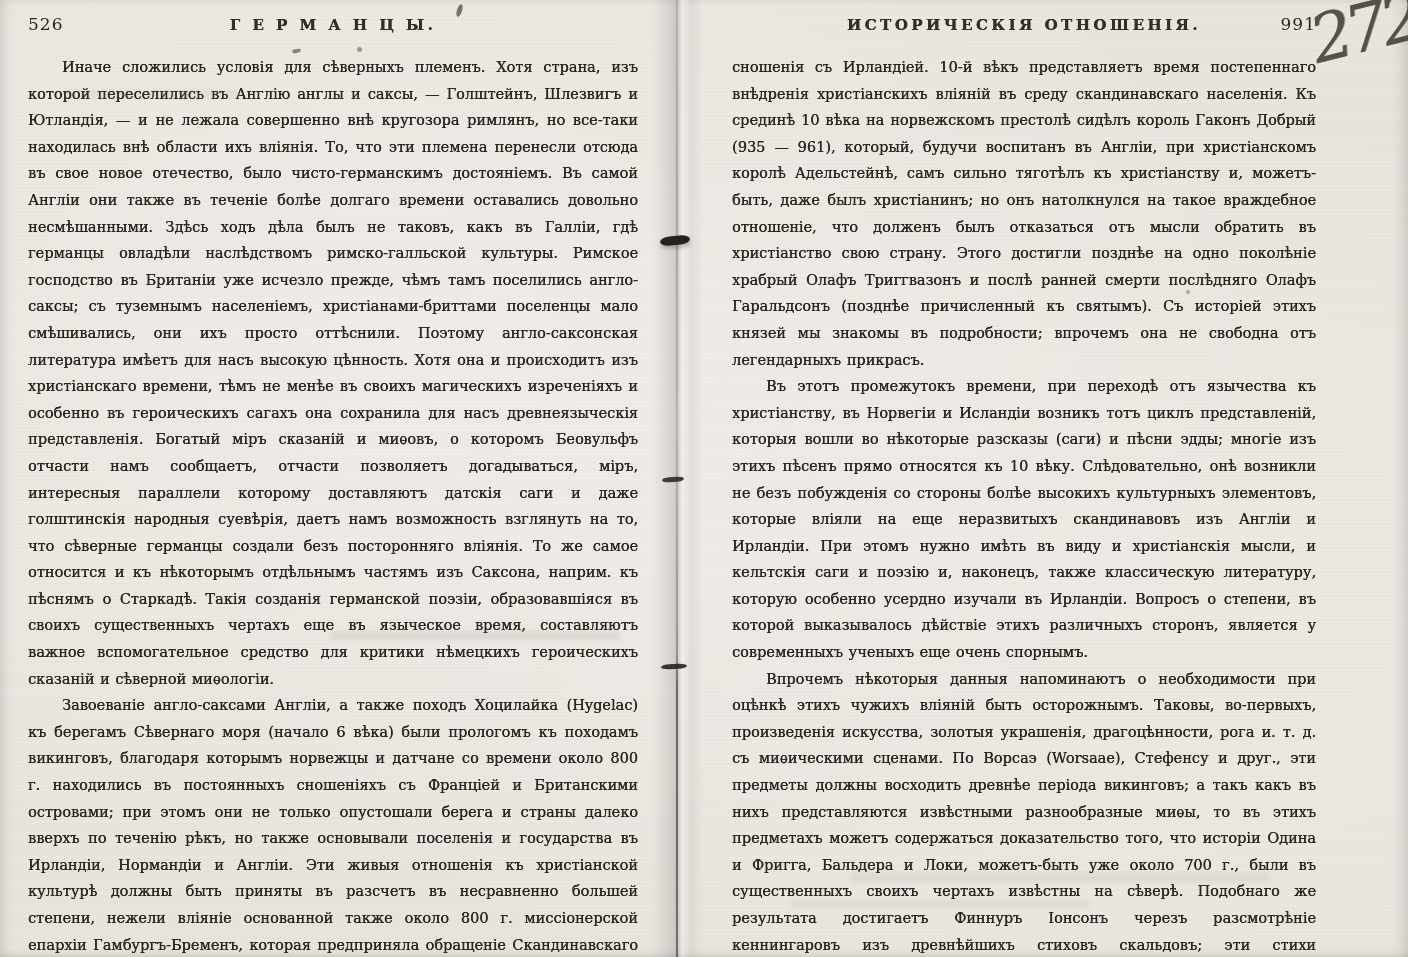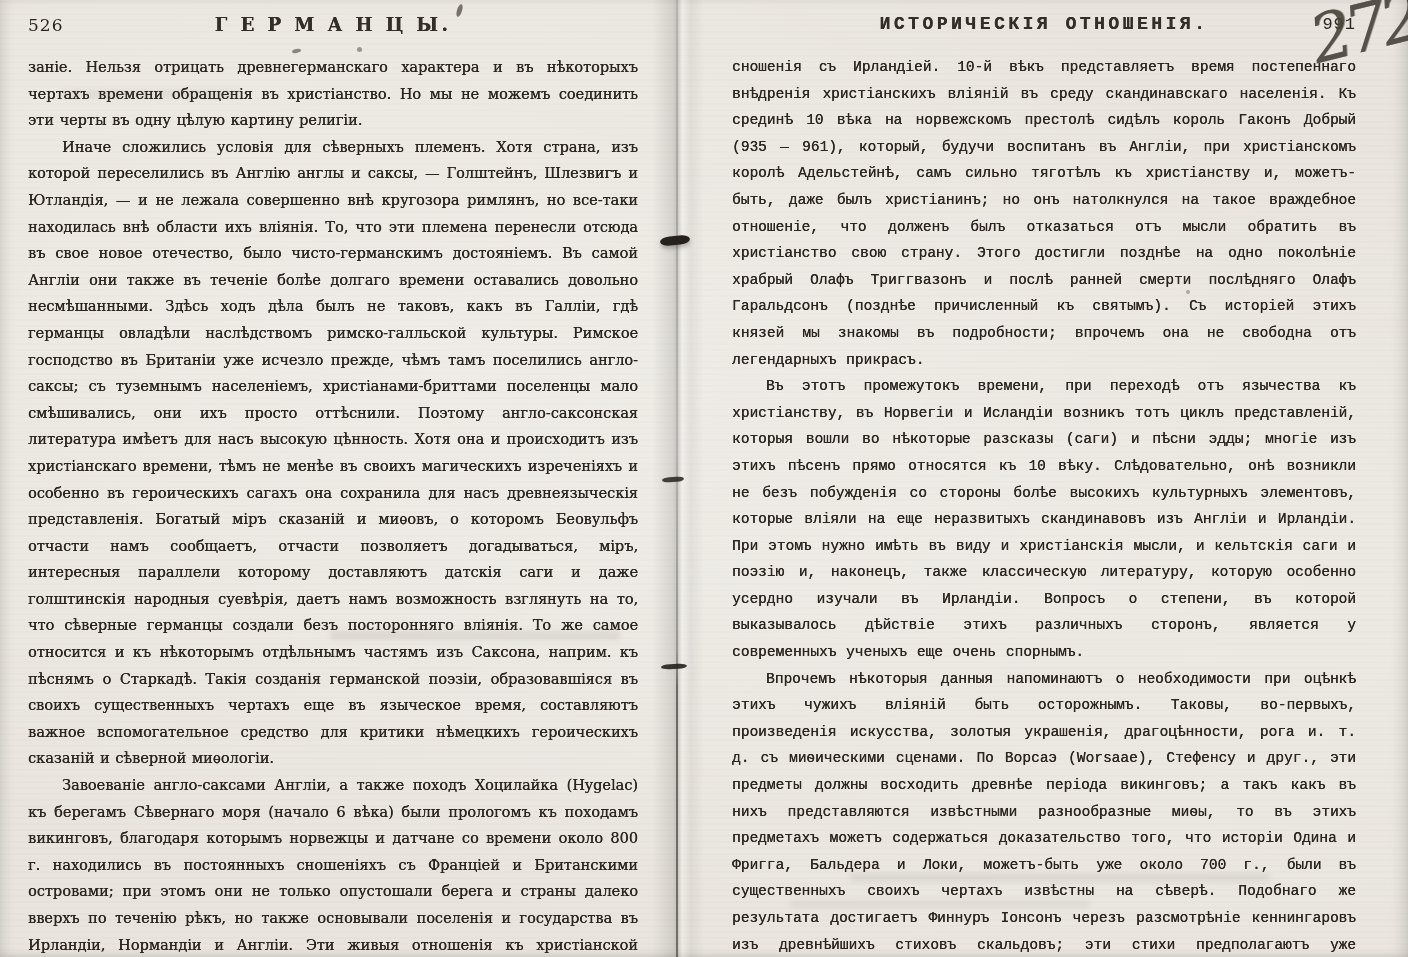--- a/index.html
+++ b/index.html
@@ -19,30 +19,30 @@
       radial-gradient(ellipse at 28% 35%, rgba(255,255,255,.28), transparent 62%),
       radial-gradient(ellipse at 78% 60%, rgba(255,255,255,.18), transparent 60%),
       repeating-linear-gradient(0deg, rgba(0,0,0,.012) 0 2px, rgba(0,0,0,0) 2px 6px),
       var(--paper);
     box-shadow:inset -10px 0 16px -8px rgba(0,0,0,.18), inset 10px 0 14px -8px rgba(0,0,0,.14), inset 0 -8px 12px -8px rgba(0,0,0,.10);
     color:var(--ink);
     display:flex;
   }
   .page{position:relative;box-sizing:border-box;height:957px;}
   .page-left{width:652px;padding:14px 14px 0 28px;}
-  .page-right{flex:1;padding:14px 52px 0 28px;font-family:Liberation Mono, monospace;}
+  .page-right{flex:1;padding:14px 92px 0 28px;}
   .page-header{
     display:grid;grid-template-columns:1fr auto 1fr;align-items:baseline;
     height:30px;margin-bottom:10px;
   }
   .page-number{font-size:17px;letter-spacing:1px;color:var(--ink);}
   .page-header .pn-left{justify-self:start;}
   .page-header .pn-right{justify-self:end;}
   .running-title{
-    justify-self:center;font-size:18px;font-weight:bold;letter-spacing:3.5px;
+    justify-self:center;font-size:15px;font-weight:bold;letter-spacing:3.5px;
     color:#332e27;text-shadow:0.2px 0 0 currentColor;
   }
   .page-body{
     font-size:14.5px;line-height:26.6px;text-align:justify;
     color:var(--ink);text-shadow:0.25px 0 0 currentColor;
     word-spacing:1px;
   }
   .page-body .para{margin:0;}
   .page-body .para.indent{text-indent:34px;}
   
@@ -85,21 +85,20 @@
 
 <div class="spread">
 
   <section class="page page-left">
     <header class="page-header">
       <span class="page-number pn-left">526</span>
       <span class="running-title">Г Е Р М А Н Ц Ы.</span>
       <span></span>
     </header>
     <div class="page-body">
-        <p class="para">заніе. Нельзя отрицать древнегерманскаго характера и въ нѣкоторыхъ чертахъ времени обращенія въ христіанство. Но мы не можемъ соединить эти черты въ одну цѣлую картину религіи.</p>
         <p class="para indent">Иначе сложились условія для сѣверныхъ племенъ. Хотя страна, изъ которой переселились въ Англію англы и саксы, — Голштейнъ, Шлезвигъ и Ютландія, — и не лежала совершенно внѣ кругозора римлянъ, но все-таки находилась внѣ области ихъ вліянія. То, что эти племена перенесли отсюда въ свое новое отечество, было чисто-германскимъ достояніемъ. Въ самой Англіи они также въ теченіе болѣе долгаго времени оставались довольно несмѣшанными. Здѣсь ходъ дѣла былъ не таковъ, какъ въ Галліи, гдѣ германцы овладѣли наслѣдствомъ римско-галльской культуры. Римское господство въ Британіи уже исчезло прежде, чѣмъ тамъ поселились англо-саксы; съ туземнымъ населеніемъ, христіанами-бриттами поселенцы мало смѣшивались, они ихъ просто оттѣснили. Поэтому англо-саксонская литература имѣетъ для насъ высокую цѣнность. Хотя она и происходитъ изъ христіанскаго времени, тѣмъ не менѣе въ своихъ магическихъ изреченіяхъ и особенно въ героическихъ сагахъ она сохранила для насъ древнеязыческія представленія. Богатый міръ сказаній и миѳовъ, о которомъ Беовульфъ отчасти намъ сообщаетъ, отчасти позволяетъ догадываться, міръ, интересныя параллели которому доставляютъ датскія саги и даже голштинскія народныя суевѣрія, даетъ намъ возможность взглянуть на то, что сѣверные германцы создали безъ посторонняго вліянія. То же самое относится и къ нѣкоторымъ отдѣльнымъ частямъ изъ Саксона, наприм. къ пѣснямъ о Старкадѣ. Такія созданія германской поэзіи, образовавшіяся въ своихъ существенныхъ чертахъ еще въ языческое время, составляютъ важное вспомогательное средство для критики нѣмецкихъ героическихъ сказаній и сѣверной миѳологіи.</p>
         <p class="para indent">Завоеваніе англо-саксами Англіи, а также походъ Хоцилайка (Hygelac) къ берегамъ Сѣвернаго моря (начало 6 вѣка) были прологомъ къ походамъ викинговъ, благодаря которымъ норвежцы и датчане со времени около 800 г. находились въ постоянныхъ сношеніяхъ съ Франціей и Британскими островами; при этомъ они не только опустошали берега и страны далеко вверхъ по теченію рѣкъ, но также основывали поселенія и государства въ Ирландіи, Нормандіи и Англіи. Эти живыя отношенія къ христіанской культурѣ должны быть приняты въ разсчетъ въ несравненно большей степени, нежели вліяніе основанной также около 800 г. миссіонерской епархіи Гамбургъ-Бременъ, которая предприняла обращеніе Скандинавскаго сѣвера, но достигла лишь ничтожныхъ результатовъ. Напротивъ многіе датчане и норвежцы, пробывшіе подольше въ Англіи или Ирландіи, получили большее или меньшее понятіе о христіанствѣ. Исландцы сначала имѣли особенно оживленныя</p>
       </div>
   </section>
 
   <div class="gutter">
     <span class="crease"></span>
     <span class="stitch s1"></span>
     <span class="stitch s2"></span>
     <span class="stitch s3"></span>

